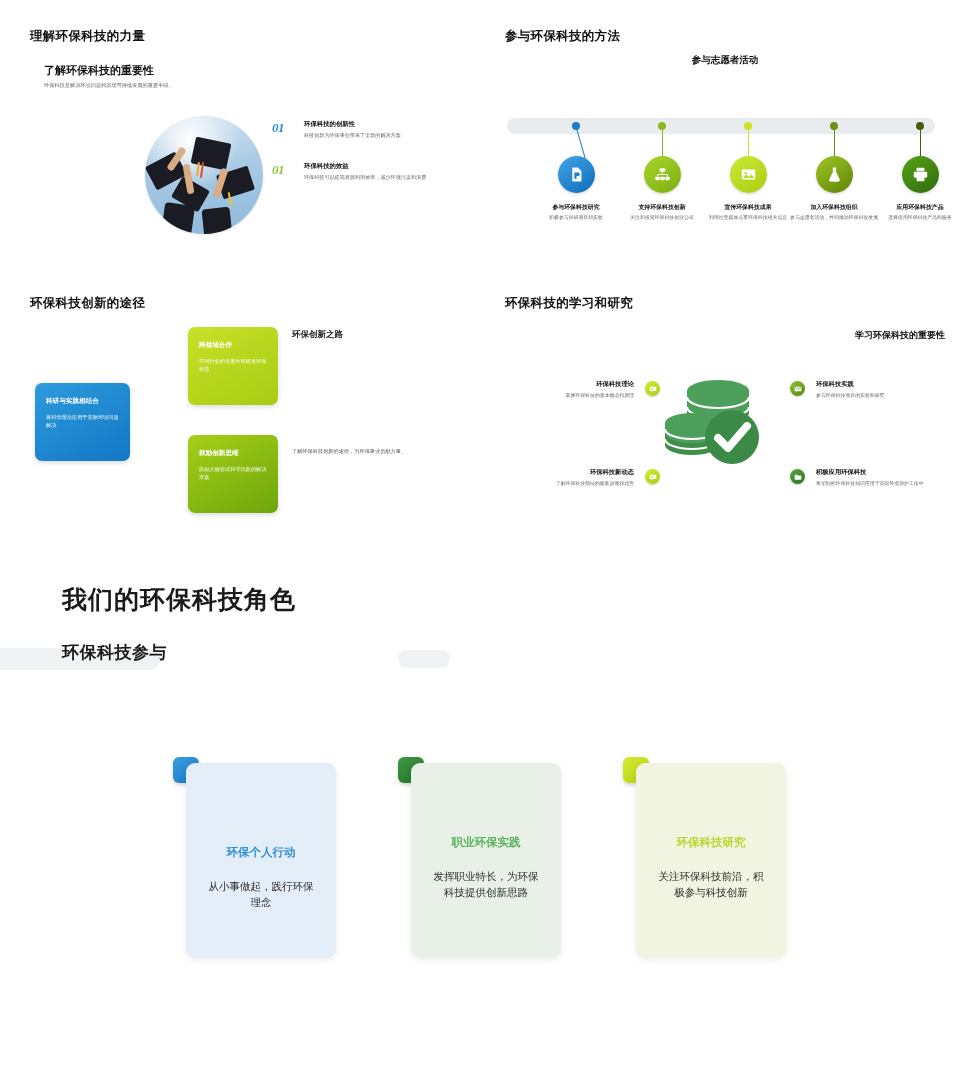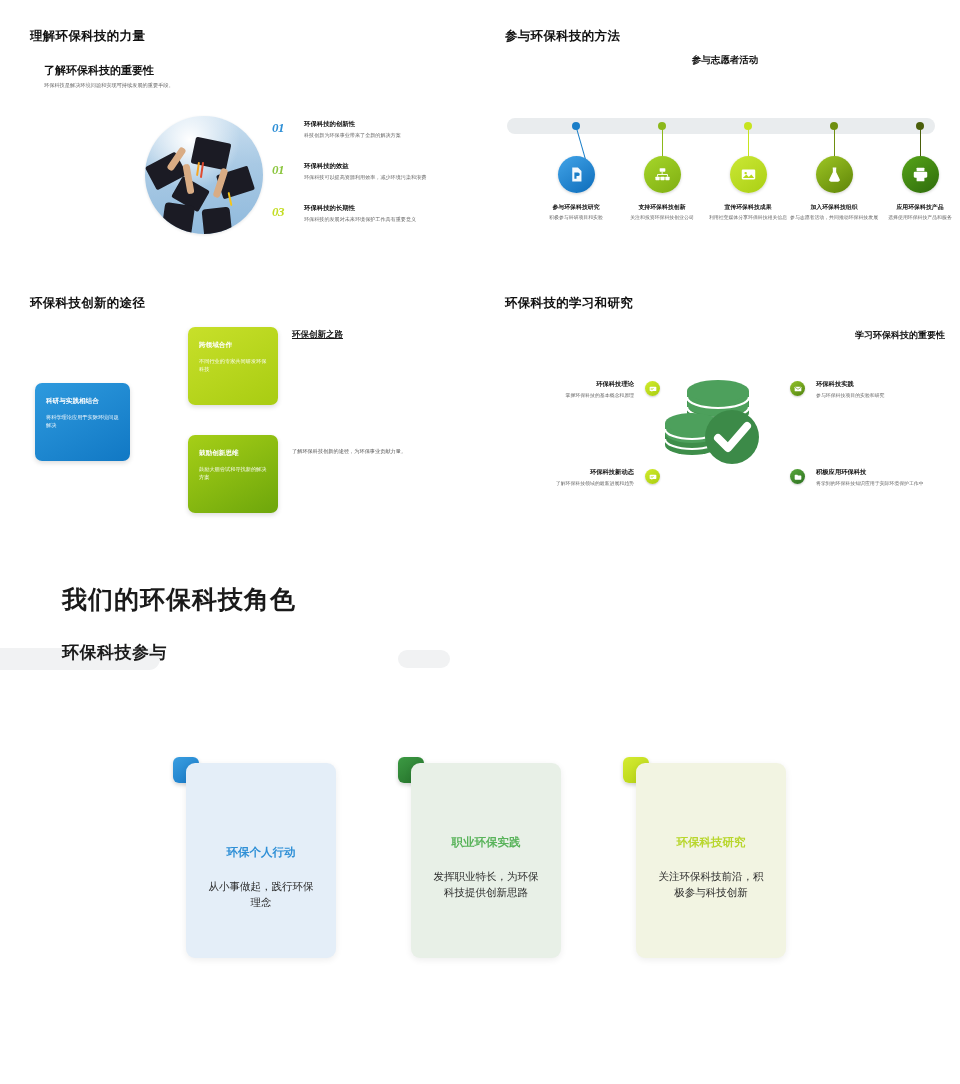--- a/index.html
+++ b/index.html
@@ -98,21 +98,21 @@
     background: linear-gradient(150deg, #2e9ade 0%, #1178c4 100%);
   }
   #box-lime {
     left: 158px; top: 32px; width: 90px; height: 78px;
     background: linear-gradient(150deg, #c8e02a 0%, #a8cc12 100%);
   }
   #box-green {
     left: 158px; top: 140px; width: 90px; height: 78px;
     background: linear-gradient(150deg, #a6cf17 0%, #6da60b 100%);
   }
-  #sec3 .side-t { position: absolute; left: 262px; top: 34px; font-size: 8.5px; font-weight: bold; text-decoration: underline; }
+  #sec3 .side-t { position: absolute; left: 262px; top: 34px; font-size: 8.5px; font-weight: bold; }
   #sec3 .side-d { position: absolute; left: 262px; top: 153px; width: 190px; font-size: 5.2px; color: #555; }
 
   
   #sec4 { position: absolute; left: 505px; top: 295px; width: 440px; height: 230px; }
   #sec4 .h1 { position: absolute; left: 0; top: 0; }
   #sec4 .h2 { position: absolute; left: 0; top: 34px; width: 440px; text-align: right; font-size: 9px; }
   .lr-item { position: absolute; width: 160px; }
   .lr-item .lt { font-size: 6.3px; font-weight: bold; color: #111; }
   .lr-item .ld { font-size: 4.9px; color: #666; line-height: 1.6; margin-top: 3px; }
   .lr-left { text-align: right; padding-right: 26px; }
@@ -183,25 +183,20 @@
     <div class="numlist">
       <div class="numrow">
         <span class="num" style="color:#2e8fd6">01</span>
         <div class="nt">环保科技的创新性</div>
         <div class="nd">科技创新为环保事业带来了全新的解决方案</div>
       </div>
       <div class="numrow">
         <span class="num" style="color:#8cc63f">01</span>
         <div class="nt">环保科技的效益</div>
         <div class="nd">环保科技可以提高资源利用效率，减少环境污染和浪费</div>
-      </div>
-      <div class="numrow">
-        <span class="num" style="color:#c4dd24">03</span>
-        <div class="nt">环保科技的长期性</div>
-        <div class="nd">环保科技的发展对未来环境保护工作具有重要意义</div>
       </div>
     </div>
   </div>
 
   <div id="sec2">
     <div class="sec-title h1">参与环保科技的方法</div>
     <div class="sub-title h2">参与志愿者活动</div>
     <div class="rail"></div>
 
     <div class="tl-item" style="left:28px">

